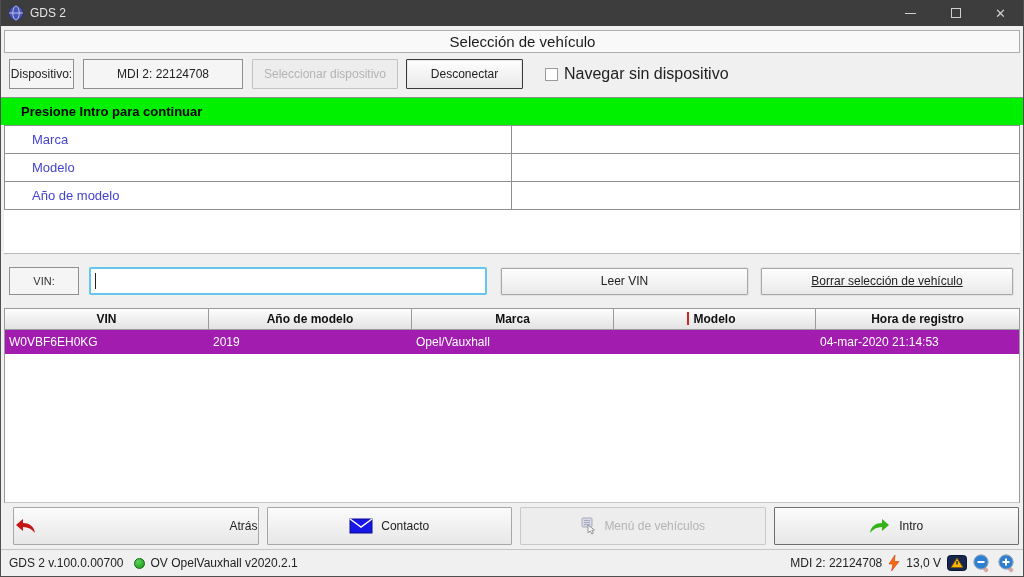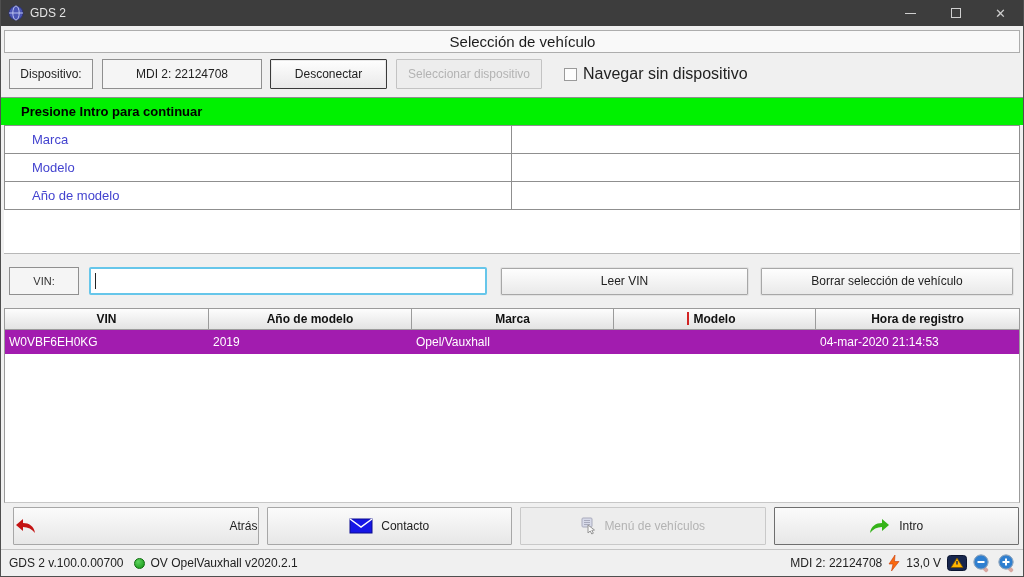--- a/index.html
+++ b/index.html
@@ -16,21 +16,21 @@
   .glyph-max { width:10px; height:10px; border:1px solid #cfcfcf; }
   .glyph-close { font-size:13px; line-height:1; }
 
   
   .content { flex:1; display:flex; flex-direction:column; padding:0 3px; background:#f0f0f0; min-height:0; }
 
   .page-header { margin-top:4px; height:23px; background:#f9f9f9; border:1px solid #adadad; display:flex; align-items:center; justify-content:center; font-size:15px; color:#1b1b1b; flex:none;padding-left:21px; }
 
   .toolbar { height:42px; display:flex; align-items:center; flex:none; }
   .tb-box { height:30px; background:#f5f5f5; border:1px solid #8f8f8f; display:flex; align-items:center; justify-content:center; font-size:12px; color:#222; }
-  .box-device { width:84px; margin-left:5px; }
+  .box-device { width:65px; margin-left:5px; }
   .box-device-val { width:160px; margin-left:9px; }
   .btn { background:linear-gradient(#fefefe,#e9e9e9); border:1px solid #a7a7a7; border-radius:1px; display:flex; align-items:center; justify-content:center; font-size:12px; color:#222; }
   .btn-select-device { width:146px; height:30px; margin-left:9px; color:#b3b3b3; background:#ededed; border-color:#c3c3c3; }
   .btn-disconnect { width:117px; height:30px; margin-left:8px; border:1px solid #3a3a3a; box-shadow:inset 0 0 0 1px #e9e9e9; }
   .chk-wrap { display:flex; align-items:center; margin-left:22px; }
   .checkbox { width:13px; height:13px; border:1px solid #9a9a9a; background:#fdfdfd; }
   .chk-label { font-size:16px; color:#222; margin-left:6px; }
 
   .banner { height:28px; margin:2px -3px 0; background:#00f100; border-top:1px solid #8f8f8f; display:flex; align-items:center; font-size:13px; font-weight:bold; color:#000; padding-left:20px; flex:none; }
 
@@ -39,21 +39,21 @@
   .sel-cell-label { width:506px; display:flex; align-items:center; padding-left:27px; font-size:13px; color:#4343cf; }
   .sel-cell-value { flex:1; border-left:1px solid #8f8f8f; }
 
   .white-panel { height:44px; background:#fff; border-bottom:1px solid #b7b7b7; flex:none; }
 
   .vin-row { height:54px; display:flex; align-items:center; flex:none; }
   .vin-label-box { width:70px; height:28px; margin-left:5px; background:#f5f5f5; border:1px solid #8f8f8f; display:flex; align-items:center; justify-content:center; font-size:11px; color:#333; }
   .vin-input { width:398px; height:28px; margin-left:10px; border:2px solid #66c6ea; border-radius:2px; background:#fff; font-size:13px; padding-left:4px; position:relative; display:flex; align-items:center; }
   .caret { width:1px; height:16px; background:#222; }
   .btn-leervin { width:247px; height:27px; margin-left:14px; box-shadow:0 0 0 1px #e2e2e2; }
-  .btn-borrar { width:252px; height:27px; margin-left:13px; box-shadow:0 0 0 1px #e2e2e2; }
+  .btn-borrar { width:252px; height:27px; margin-left:13px; box-shadow:0 0 0 1px #e2e2e2;text-decoration:underline; }
 
   .records { flex:1; display:flex; flex-direction:column; border:1px solid #9b9b9b; border-bottom:1px solid #c7c7c7; background:#fff; min-height:0; }
   .rec-head { height:21px; display:flex; background:linear-gradient(#fdfdfd,#e3e3e3); border-bottom:1px solid #9b9b9b; flex:none; }
   .rec-hcell { display:flex; align-items:center; justify-content:center; font-size:12px; font-weight:bold; color:#111; border-right:1px solid #9b9b9b; position:relative; }
   .rec-hcell:last-child { border-right:none; }
   .rec-row { height:24px; display:flex; background:#a21caf; color:#fff; font-size:12px; flex:none; }
   .rec-cell { display:flex; align-items:center; padding-left:4px; overflow:hidden; white-space:nowrap; }
   .c0 { width:204px; } .c1 { width:203px; } .c2 { width:202px; } .c3 { width:202px; } .c4 { flex:1; }
   .cell-model { color:#000; font-weight:normal; font-size:15px; letter-spacing:1px; padding-left:46px;margin-top:40px; }
   .rec-fill { flex:1; background:#fff; }
@@ -101,22 +101,22 @@
       </div>
   </div>
 
   <div class="content">
 
     <div class="page-header">Selección de vehículo</div>
 
     <div class="toolbar">
       <div class="tb-box box-device">Dispositivo:</div>
       <div class="tb-box box-device-val">MDI 2: 22124708</div>
+      <div class="btn btn-select-device">Seleccionar dispositivo</div>
       <div class="btn btn-disconnect">Desconectar</div>
-      <div class="btn btn-select-device">Seleccionar dispositivo</div>
       <div class="chk-wrap">
         <span class="checkbox"></span>
         <span class="chk-label">Navegar sin dispositivo</span>
       </div>
     </div>
 
     <div class="banner">Presione Intro para continuar</div>
 
     <div class="sel-table">
       <div class="sel-row">

